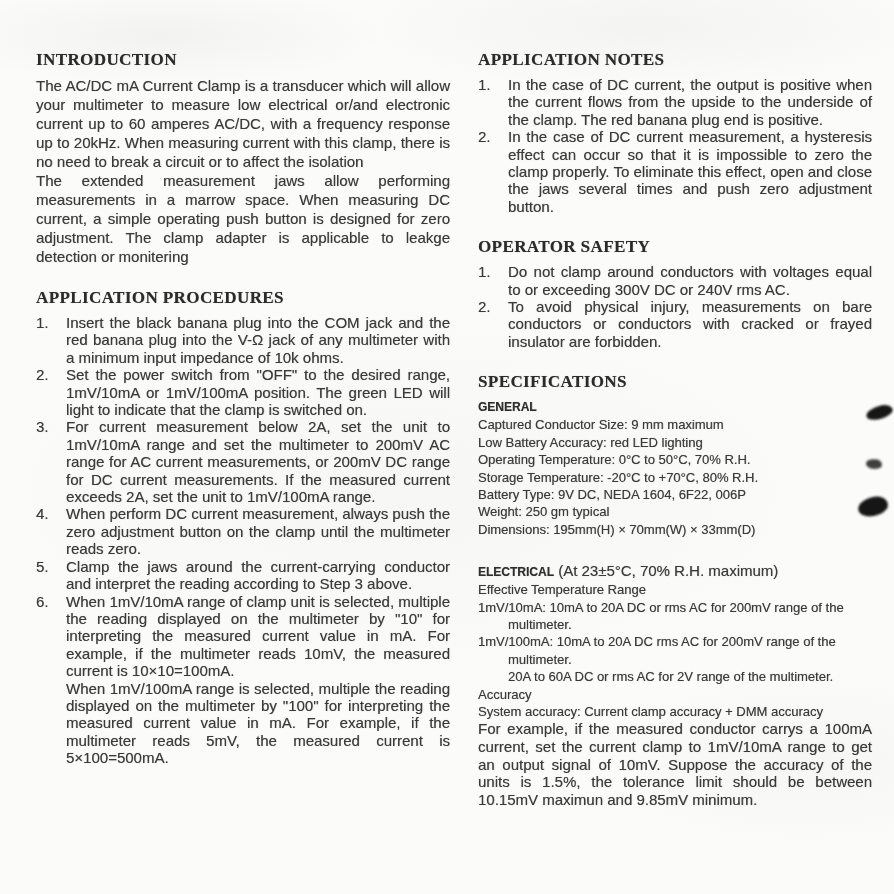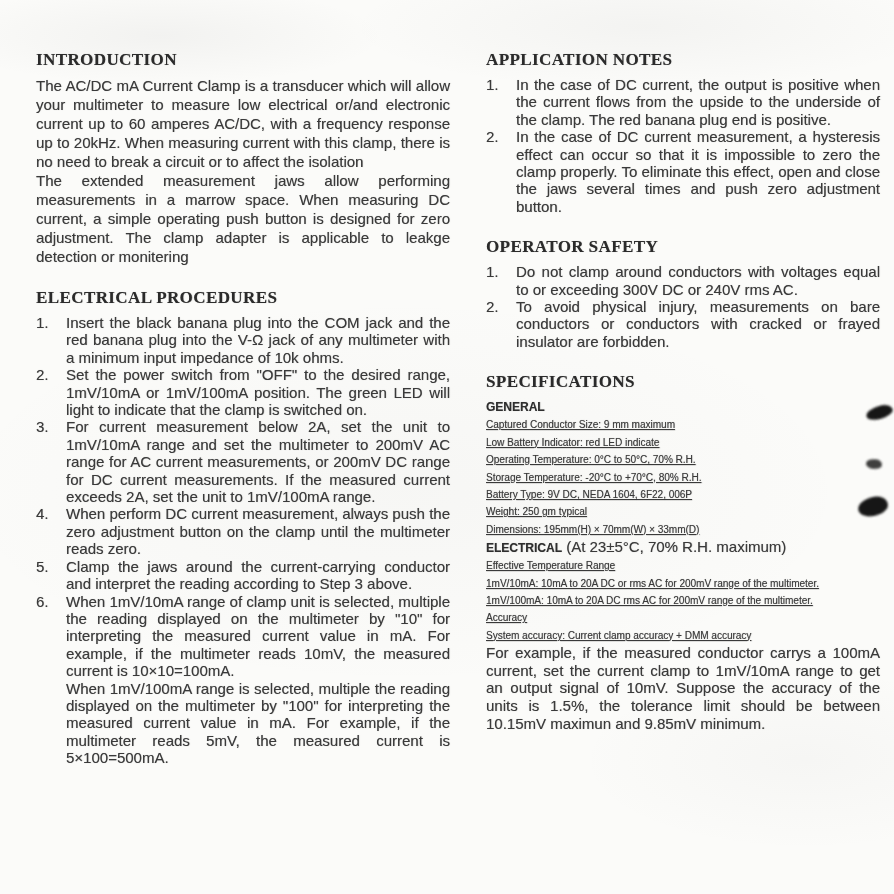--- a/index.html
+++ b/index.html
@@ -8,21 +8,21 @@
     font-family:"Liberation Sans", sans-serif;
     color:#3a3a3a;
     background:
       radial-gradient(ellipse 320px 70px at 18% 4%, rgba(100,100,100,.06), transparent 70%),
       radial-gradient(ellipse 420px 90px at 72% 3%, rgba(100,100,100,.05), transparent 70%),
       radial-gradient(ellipse 600px 260px at 45% 55%, rgba(120,120,120,.035), transparent 75%),
       radial-gradient(ellipse 300px 120px at 90% 85%, rgba(120,120,120,.04), transparent 75%),
       #fbfbf9;
   }
   .page{
-    position:absolute;top:50px;left:36px;display:flex;gap:36px;
+    position:absolute;top:50px;left:36px;display:flex;gap:28px;
     text-shadow:0.3px 0.3px 0.7px rgba(70,70,70,.55);
   }
   .col-left{width:414px;}
   .col-right{width:394px;}
   h2{
     font-family:"Liberation Serif", serif;
     font-size:17px;font-weight:bold;color:#2b2b2b;
     letter-spacing:.4px;margin:0 0 6px 0;
   }
   section{margin:0 0 22px 0;}
@@ -33,24 +33,24 @@
   ol.numlist{list-style:none;margin:2px 0 0 0;padding:0;}
   li.numitem{display:flex;margin:0;}
   li.numitem .num{flex:none;width:30px;font-size:15px;line-height:17.4px;}
   li.numitem .itext{
     flex:1;font-size:15px;line-height:17.4px;text-align:justify;
     white-space:pre-line;
   }
   .subhead{
     font-size:12px;font-weight:bold;color:#2e2e2e;line-height:18px;
   }
-  .specline{font-size:10px;line-height:17.4px;text-decoration:underline;}
+  .specline{font-size:13px;line-height:17.4px;}
   .hang{padding-left:30px;text-indent:-30px;}
   .ind{padding-left:30px;}
-  .elec-line{font-size:15px;line-height:18px;}
+  .elec-line{font-size:15px;line-height:18px;margin-top:24px;}
   p.closing{font-size:15px;line-height:17.6px;text-align:justify;margin:0;}
   .speck{
     position:absolute;background:#161616;filter:blur(1.1px);
     border-radius:62% 38% 55% 45% / 55% 50% 50% 45%;
   }
   #speck-1{left:866px;top:406px;width:27px;height:13px;transform:rotate(-14deg);}
   #speck-2{left:866px;top:459px;width:16px;height:10px;transform:rotate(10deg);opacity:.82;}
   #speck-3{left:858px;top:497px;width:30px;height:19px;transform:rotate(-9deg);}
 </style>
 </head>
@@ -59,21 +59,21 @@
 <div class="page">
 
   <div class="col-left">
     <section>
       <h2>INTRODUCTION</h2>
       <p class="body">The AC/DC mA Current Clamp is a transducer which will allow your multimeter to measure low electrical or/and electronic current up to 60 amperes AC/DC, with a frequency response up to 20kHz. When measuring current with this clamp, there is no need to break a circuit or to affect the isolation</p>
       <p class="body">The extended measurement jaws allow performing measurements in a marrow space. When measuring DC current, a simple operating push button is designed for zero adjustment. The clamp adapter is applicable to leakge detection or monitering</p>
     </section>
 
     <section>
-      <h2>ELECTRICAL PROCEDURES</h2>
+      <h2>APPLICATION PROCEDURES</h2>
       <ol class="numlist">
         <li class="numitem">
           <span class="num">1.</span>
           <div class="itext">Insert the black banana plug into the COM jack and the red banana plug into the V-Ω jack of any multimeter with a minimum input impedance of 10k ohms.</div>
         </li>
         <li class="numitem">
           <span class="num">2.</span>
           <div class="itext">Set the power switch from "OFF" to the desired range, 1mV/10mA or 1mV/100mA position. The green LED will light to indicate that the clamp is switched on.</div>
         </li>
         <li class="numitem">
@@ -123,34 +123,35 @@
           <span class="num">2.</span>
           <div class="itext">To avoid physical injury, measurements on bare conductors or conductors with cracked or frayed insulator are forbidden.</div>
         </li>
       </ol>
     </section>
 
     <section>
       <h2>SPECIFICATIONS</h2>
       <div class="subhead">GENERAL</div>
       <div class="specline">Captured Conductor Size: 9 mm maximum</div>
-      <div class="specline">Low Battery Indicator: red LED indicate</div>
+      <div class="specline">Low Battery Accuracy: red LED lighting</div>
       <div class="specline">Operating Temperature: 0°C to 50°C, 70% R.H.</div>
       <div class="specline">Storage Temperature: -20°C to +70°C, 80% R.H.</div>
       <div class="specline">Battery Type: 9V DC, NEDA 1604, 6F22, 006P</div>
       <div class="specline">Weight: 250 gm typical</div>
       <div class="specline">Dimensions: 195mm(H) × 70mm(W) × 33mm(D)</div>
 
       <div class="elec-line">
         <span class="subhead">ELECTRICAL</span>
         <span>(At 23±5°C, 70% R.H. maximum)</span>
       </div>
       <div class="specline">Effective Temperature Range</div>
       <div class="specline hang">1mV/10mA: 10mA to 20A DC or rms AC for 200mV range of the multimeter.</div>
       <div class="specline hang">1mV/100mA: 10mA to 20A DC rms AC for 200mV range of the multimeter.</div>
+      <div class="specline ind">20A to 60A DC or rms AC for 2V range of the multimeter.</div>
       <div class="specline">Accuracy</div>
       <div class="specline hang">System accuracy: Current clamp accuracy + DMM accuracy</div>
       <p class="closing">For example, if the measured conductor carrys a 100mA current, set the current clamp to 1mV/10mA range to get an output signal of 10mV. Suppose the accuracy of the units is 1.5%, the tolerance limit should be between 10.15mV maximun and 9.85mV minimum.</p>
     </section>
   </div>
 
 </div>
 
 <div class="speck" id="speck-1"></div>
 <div class="speck" id="speck-2"></div>

